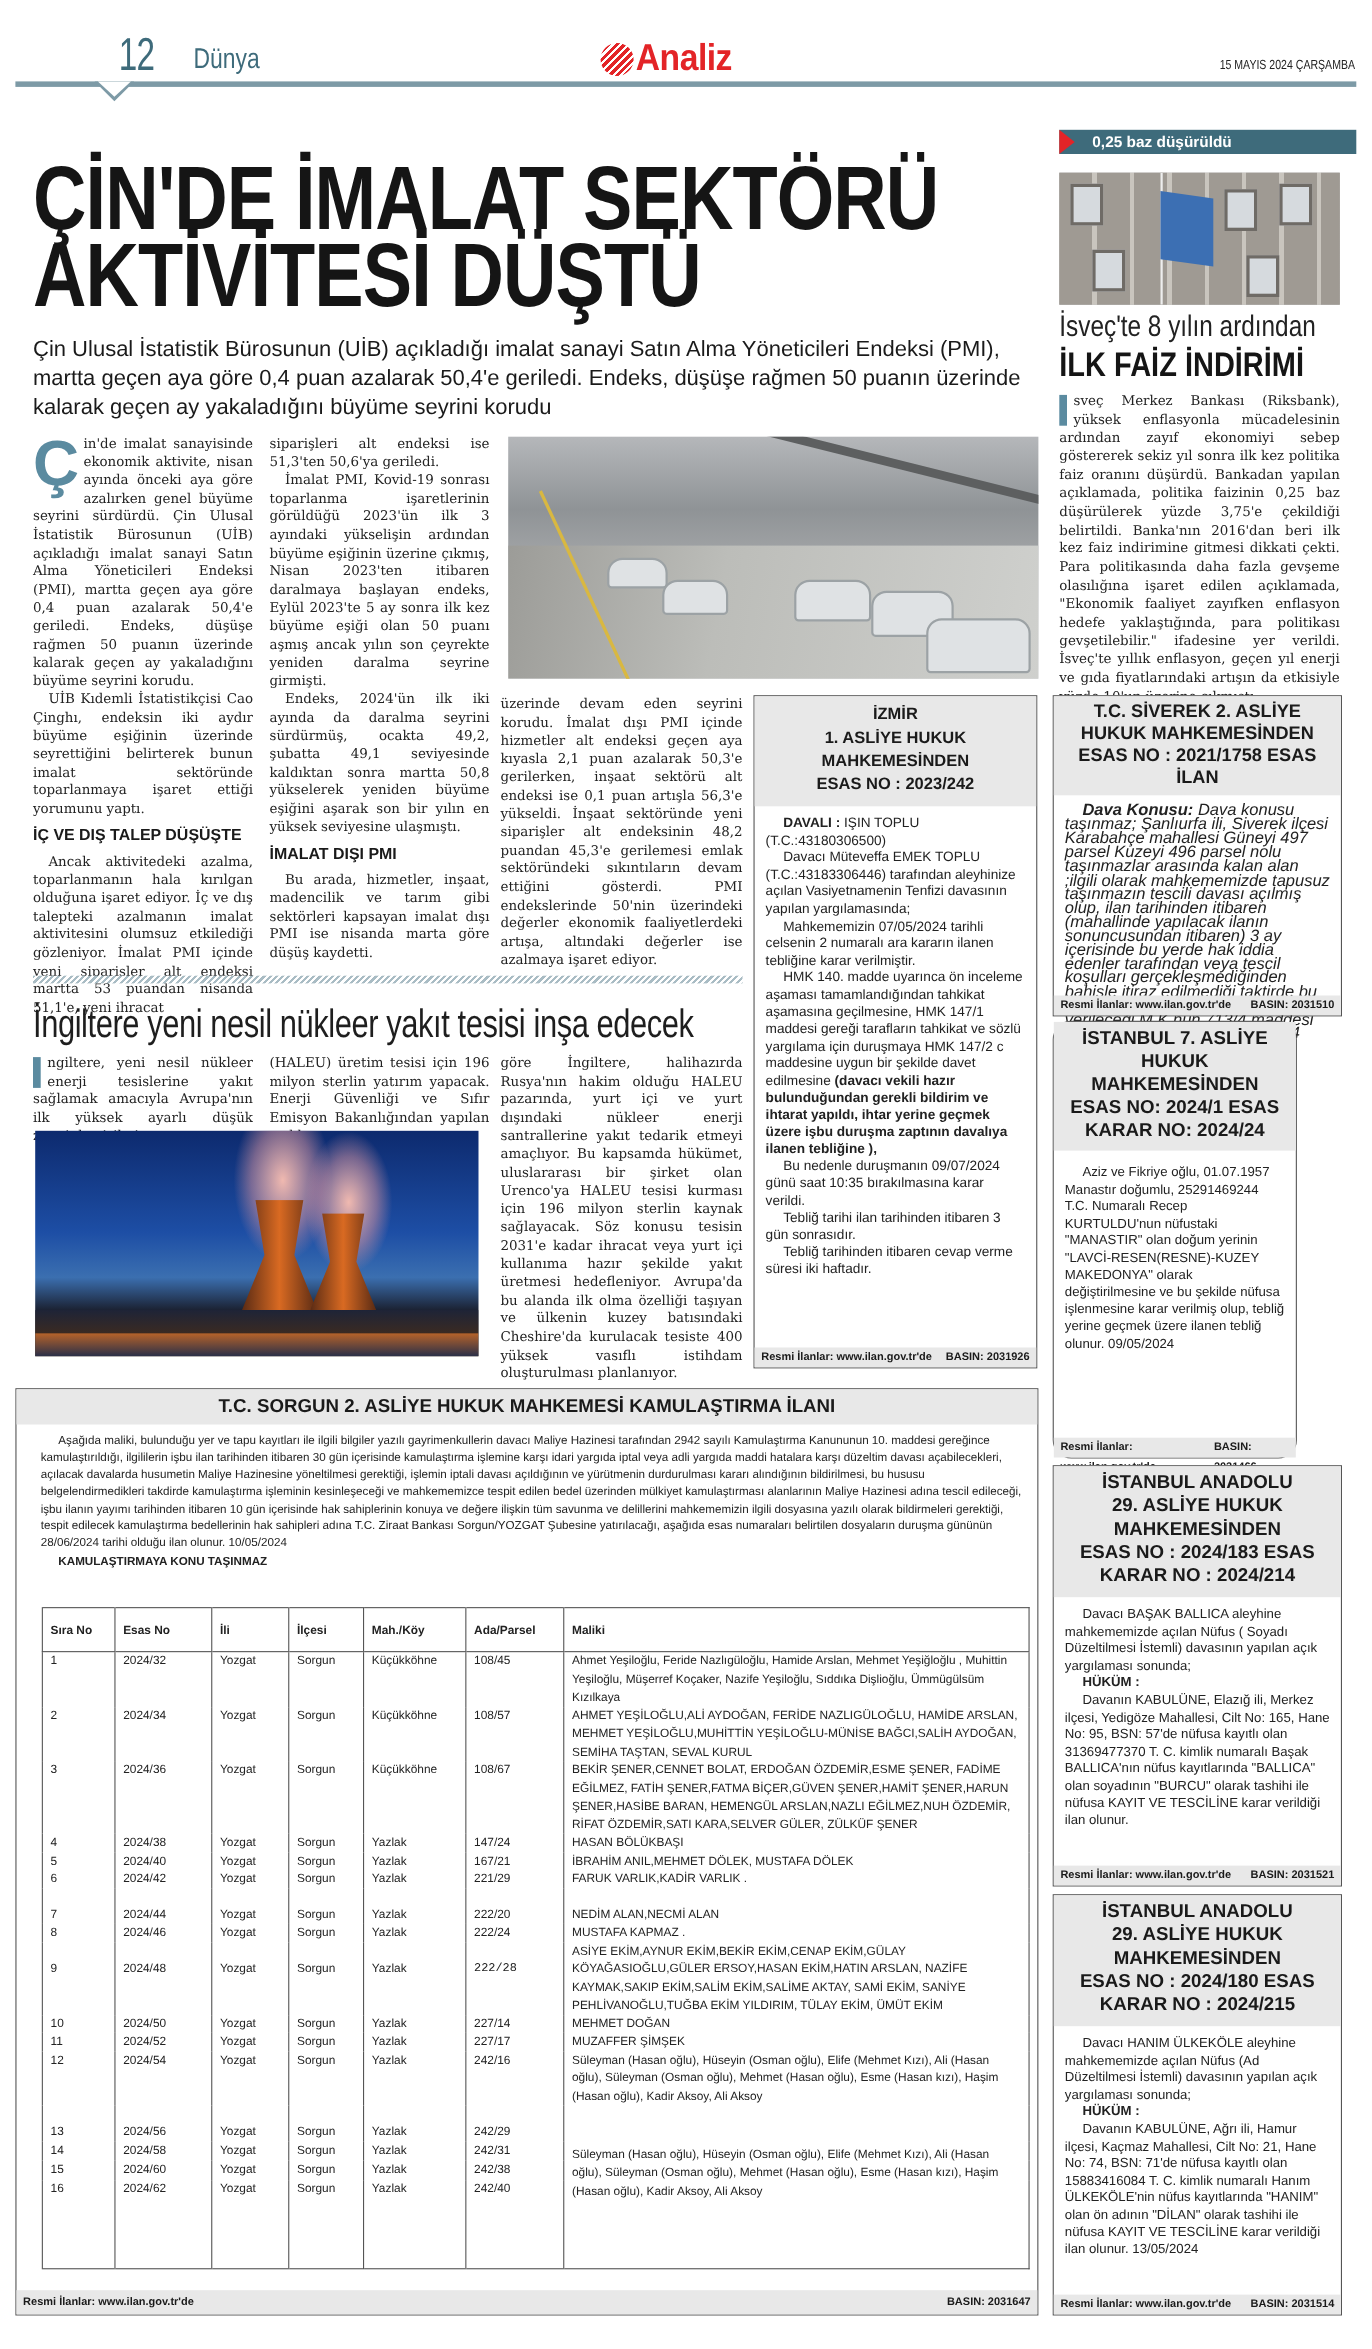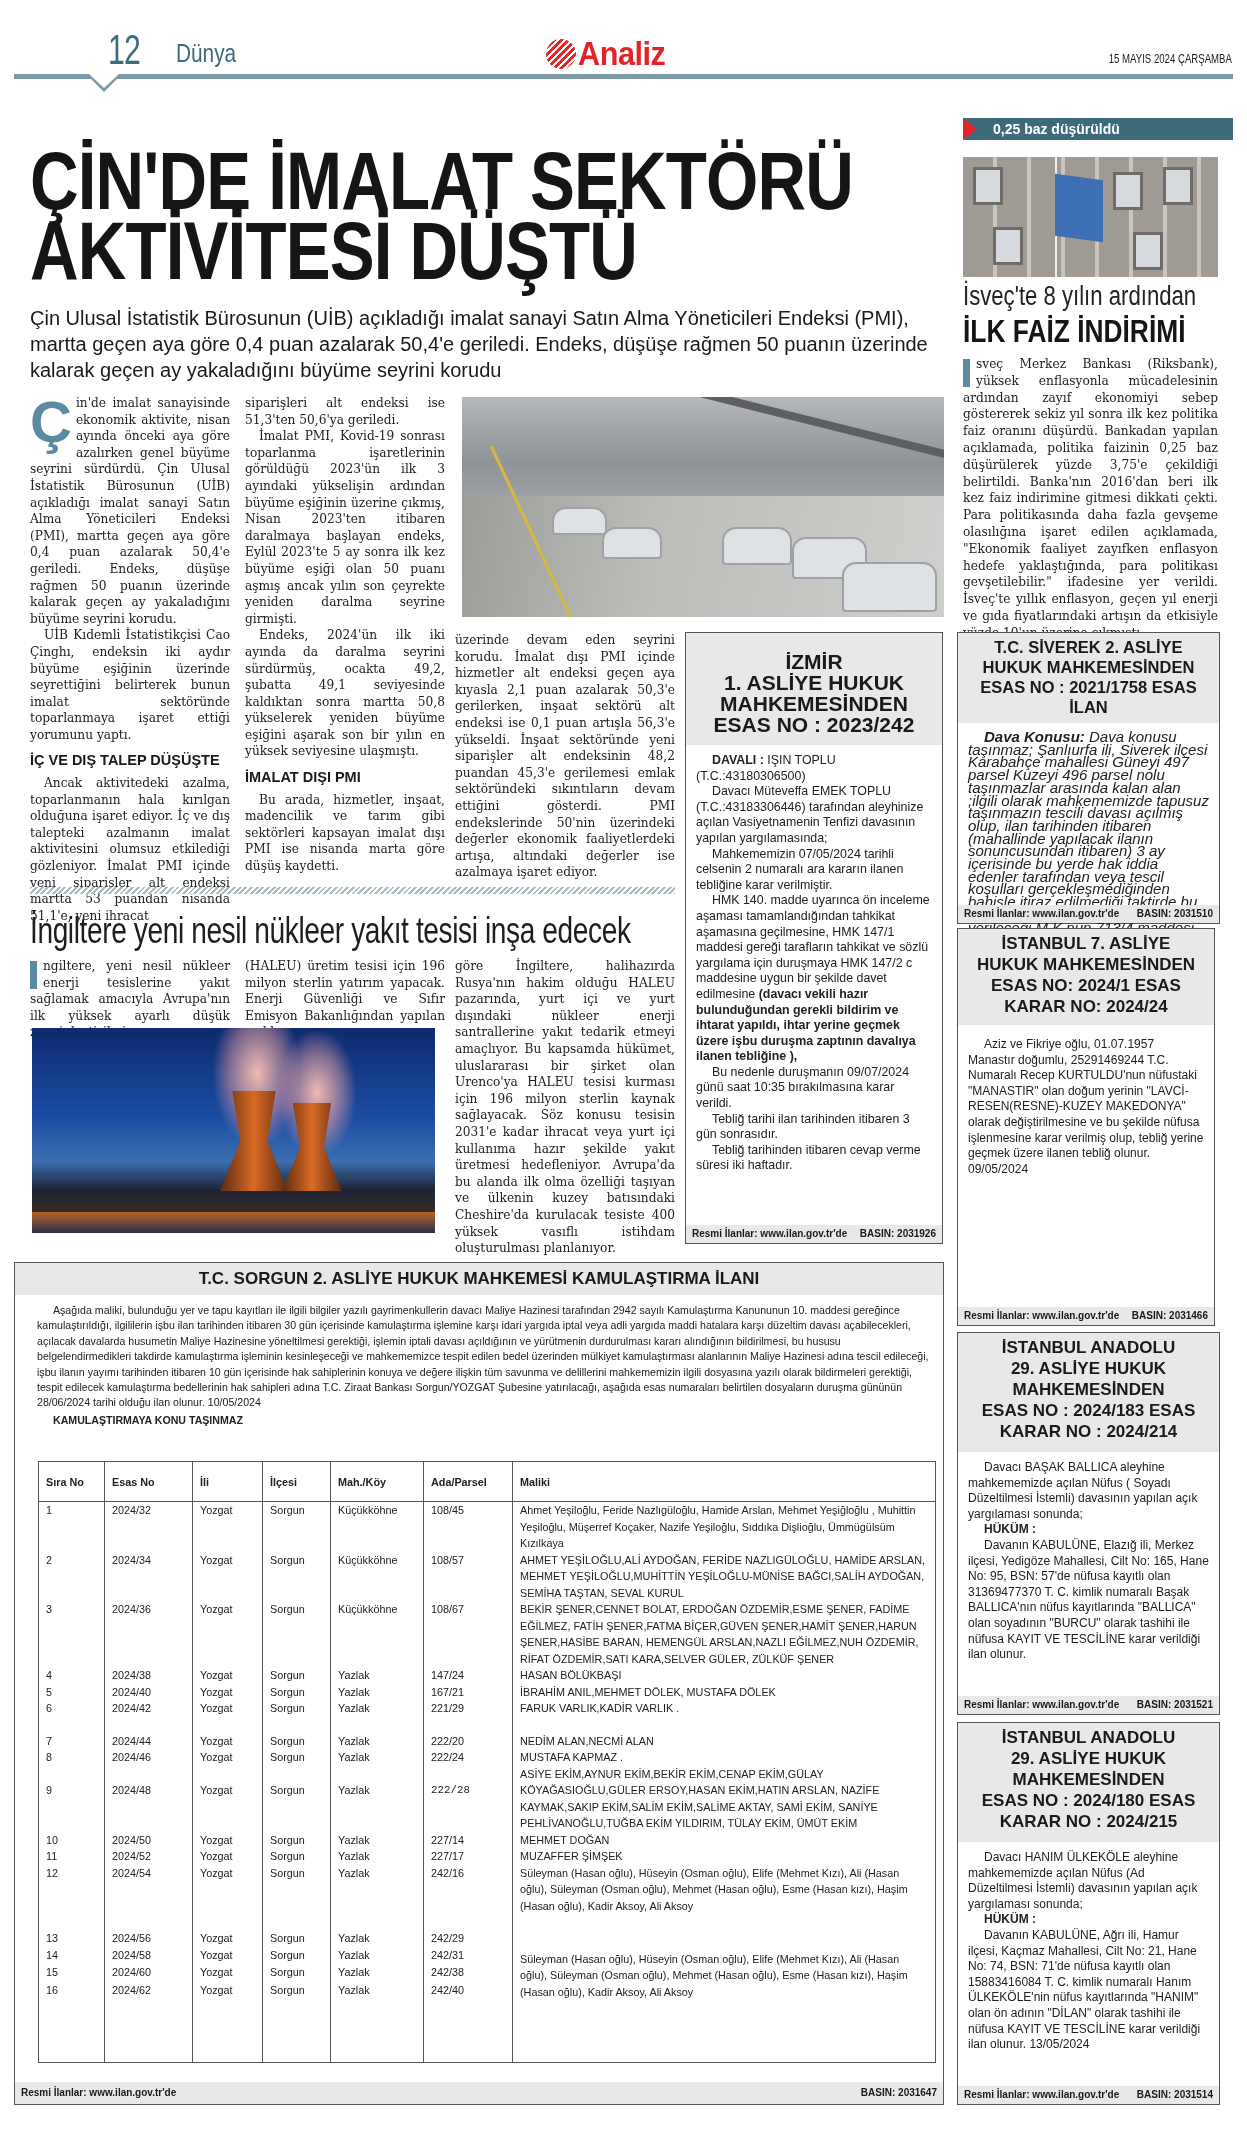--- a/index.html
+++ b/index.html
@@ -148,21 +148,21 @@
 </div>
 <div class="abs photo-nuc">
   <div class="steam" style="left:180px; top:-30px; width:90px; height:150px;"></div>
   <div class="steam" style="left:245px; top:0px; width:80px; height:130px;"></div>
   <div class="tower" style="left:188px; width:68px; height:100px;"></div>
   <div class="tower" style="left:250px; width:60px; height:88px;"></div>
   <div class="water"></div>
 </div>
 
 <div class="box" style="left:685px; top:632px; width:258px; height:612px;">
-  <div class="bhead" style="font-size:21px; line-height:21px; padding:18px 4px 10px;">
+  <div class="bhead" style="font-size:15px; line-height:21px; padding:6px 4px 10px;">
     <div>İZMİR</div>
     <div>1. ASLİYE HUKUK</div>
     <div>MAHKEMESİNDEN</div>
     <div>ESAS NO : 2023/242</div>
   </div>
   <div class="bbody">
     <p><b>DAVALI :</b><span> IŞIN TOPLU (T.C.:43180306500)</span></p>
     <p>Davacı Müteveffa EMEK TOPLU (T.C.:43183306446) tarafından aleyhinize açılan Vasiyetnamenin Tenfizi davasının yapılan yargılamasında;</p>
     <p>Mahkememizin 07/05/2024 tarihli celsenin 2 numaralı ara kararın ilanen tebliğine karar verilmiştir.</p>
     <p><span>HMK 140. madde uyarınca ön inceleme aşaması tamamlandığından tahkikat aşamasına geçilmesine, HMK 147/1 maddesi gereği tarafların tahkikat ve sözlü yargılama için duruşmaya HMK 147/2 c maddesine uygun bir şekilde davet edilmesine </span><b>(davacı vekili hazır bulunduğundan gerekli bildirim ve ihtarat yapıldı, ihtar yerine geçmek üzere işbu duruşma zaptının davalıya ilanen tebliğine ),</b></p>
@@ -185,21 +185,21 @@
   </div>
   <div class="bbody" style="font-size:15px; line-height:12.7px;font-style:italic;">
     <p><b>Dava Konusu:</b><span> Dava konusu taşınmaz; Şanlıurfa ili, Siverek ilçesi Karabahçe mahallesi Güneyi 497 parsel Kuzeyi 496 parsel nolu taşınmazlar arasında kalan alan ;ilgili olarak mahkememizde tapusuz taşınmazın tescili davası açılmış olup, ilan tarihinden itibaren (mahallinde yapılacak ilanın sonuncusundan itibaren) 3 ay içerisinde bu yerde hak iddia edenler tarafından veya tescil koşulları gerçekleşmediğinden bahisle itiraz edilmediği taktirde bu yerin davacı adına tesciline karar verileceği M.K.nun 713/4 maddesi uyarınca ilan olunur. 17/04/2024</span></p>
   </div>
   <div class="bfoot">
       <span>Resmi İlanlar: www.ilan.gov.tr'de</span>
       <span>BASIN:  2031510</span>
     </div>
 </div>
 
-<div class="box" style="left:957px; top:928px; width:258px; height:398px;">
+<div class="box" style="left:957px; top:928px; width:222px; height:398px;border-radius:17px;">
   <div class="bhead" style="font-size:17px; line-height:21px; padding:4px 4px 8px;">
     <div>İSTANBUL 7. ASLİYE</div>
     <div>HUKUK MAHKEMESİNDEN</div>
     <div>ESAS NO: 2024/1 ESAS</div>
     <div>KARAR NO: 2024/24</div>
   </div>
   <div class="bbody" style="font-size:12px; line-height:15.6px; padding-top:12px;">
     <p>Aziz ve Fikriye oğlu, 01.07.1957 Manastır doğumlu, 25291469244 T.C. Numaralı Recep KURTULDU'nun nüfustaki "MANASTIR" olan doğum yerinin "LAVCİ-RESEN(RESNE)-KUZEY MAKEDONYA" olarak değiştirilmesine ve bu şekilde nüfusa işlenmesine karar verilmiş olup, tebliğ yerine geçmek üzere ilanen tebliğ olunur. 09/05/2024</p>
   </div>
   <div class="bfoot">

